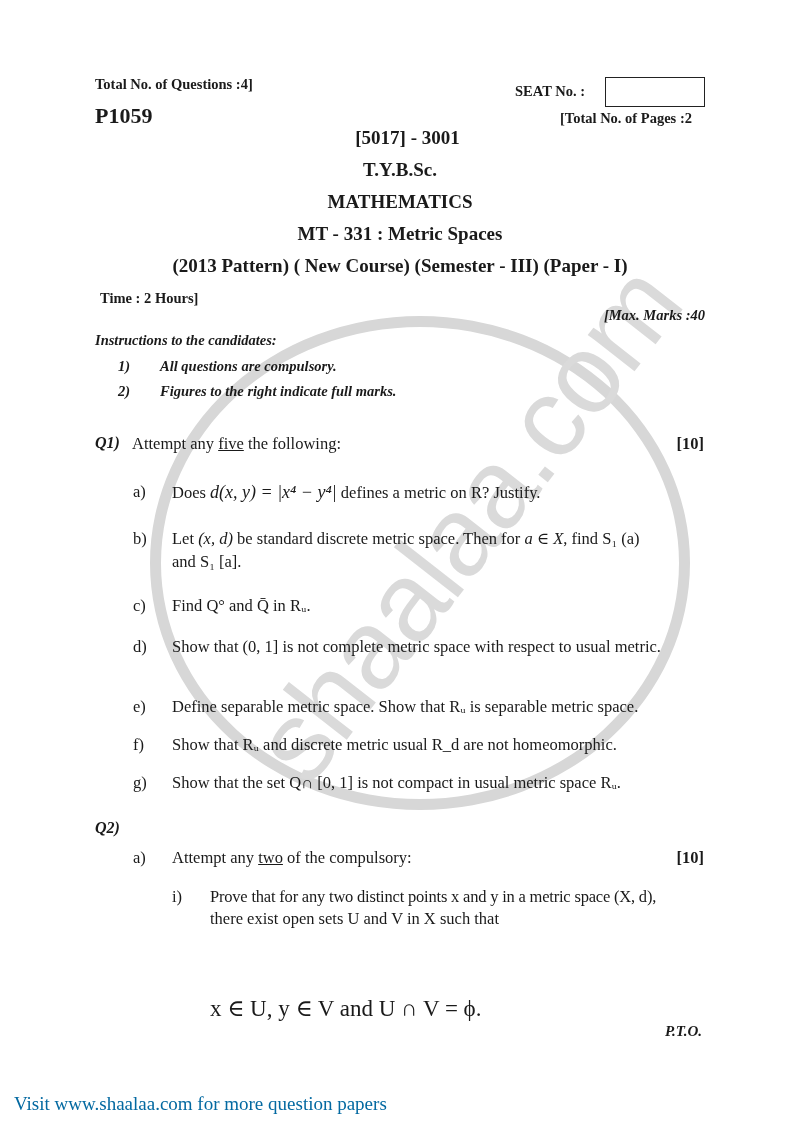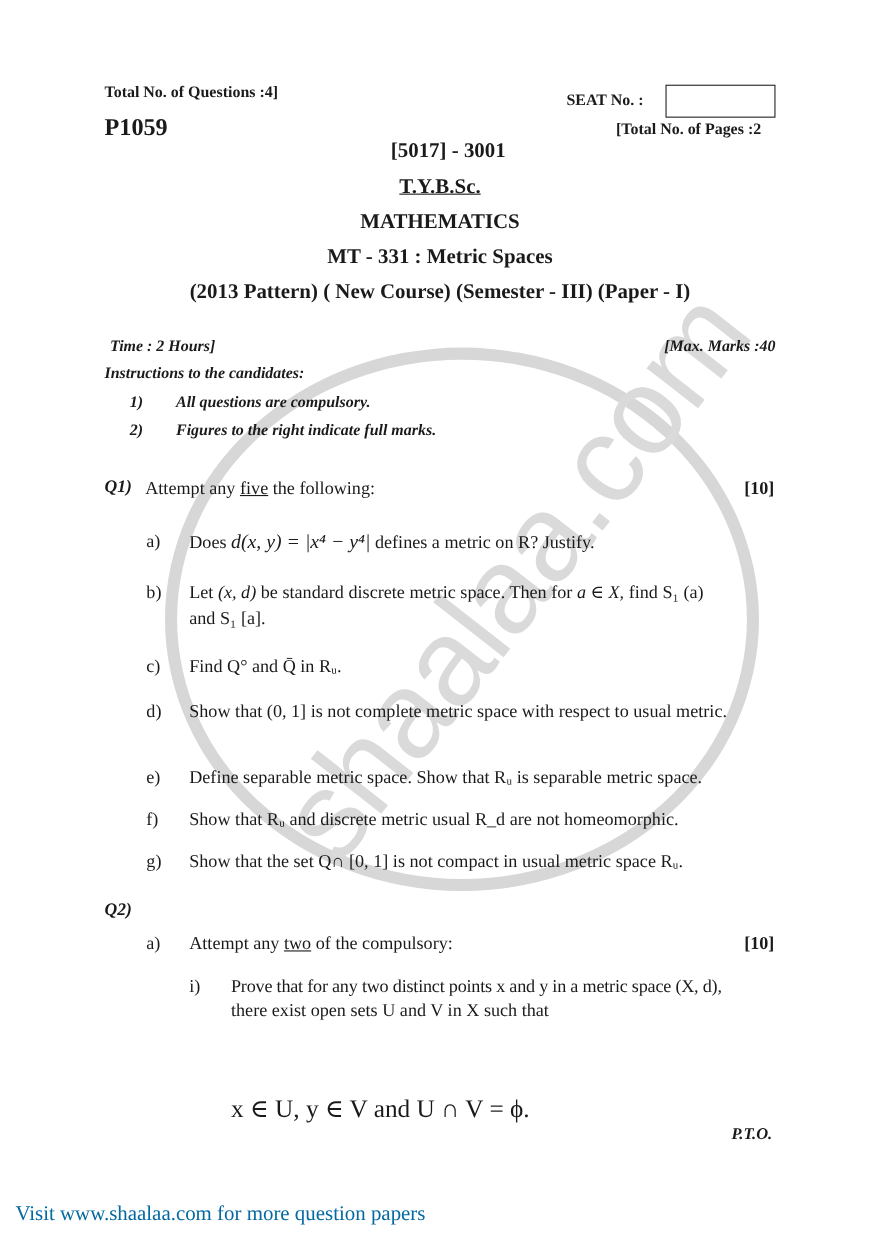--- a/index.html
+++ b/index.html
@@ -37,26 +37,26 @@
 
   
   .hdr-questions { left: 95px; top: 76px; font-size: 14.5px; font-weight: bold; }
   .hdr-code { left: 95px; top: 103px; font-size: 22px; font-weight: bold; }
   .seat-label { left: 515px; top: 83px; font-size: 14.5px; font-weight: bold; }
   .seat-box { position: absolute; left: 605px; top: 77px; width: 100px; height: 30px; border: 1.5px solid #222; background: transparent; }
   .hdr-pages { left: 560px; top: 110px; font-size: 14.5px; font-weight: bold; }
 
   .center-line { left: 0; width: 800px; text-align: center; font-weight: bold; }
   .c1 { top: 127px; font-size: 19px; padding-left: 15px; }
-  .c2 { top: 159px; font-size: 19px; text-decoration: underline; }
+  .c2 { top: 159px; font-size: 19px; }
   .c3 { top: 191px; font-size: 19px; }
   .c4 { top: 223px; font-size: 19px; }
   .c5 { top: 255px; font-size: 19px; }
 
-  .time { left: 100px; top: 307px; font-size: 14.5px; font-weight: bold; font-style: italic; }
+  .time { left: 100px; top: 290px; font-size: 14.5px; font-weight: bold; }
   .marks { right: 95px; top: 307px; font-size: 14.5px; font-weight: bold; font-style: italic; }
   .instr-head { left: 95px; top: 332px; font-size: 14.5px; font-weight: bold; font-style: italic; }
   .instr-num { font-size: 14.5px; font-weight: bold; font-style: italic; }
   .instr-text { font-size: 14.5px; font-weight: bold; font-style: italic; }
 
   .q-label { font-size: 16px; font-weight: bold; font-style: italic; }
   .q-text { font-size: 16.5px; }
   .q-marks { font-size: 16.5px; font-weight: bold; right: 96px; }
   .u { text-decoration: underline; }
   .sub-label { font-size: 16.5px; }

